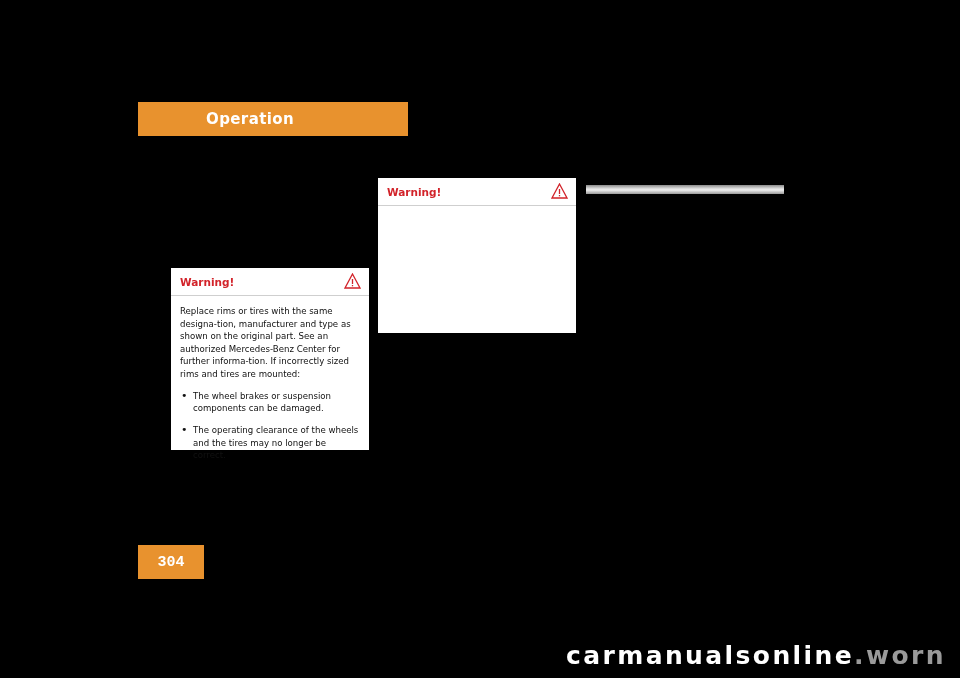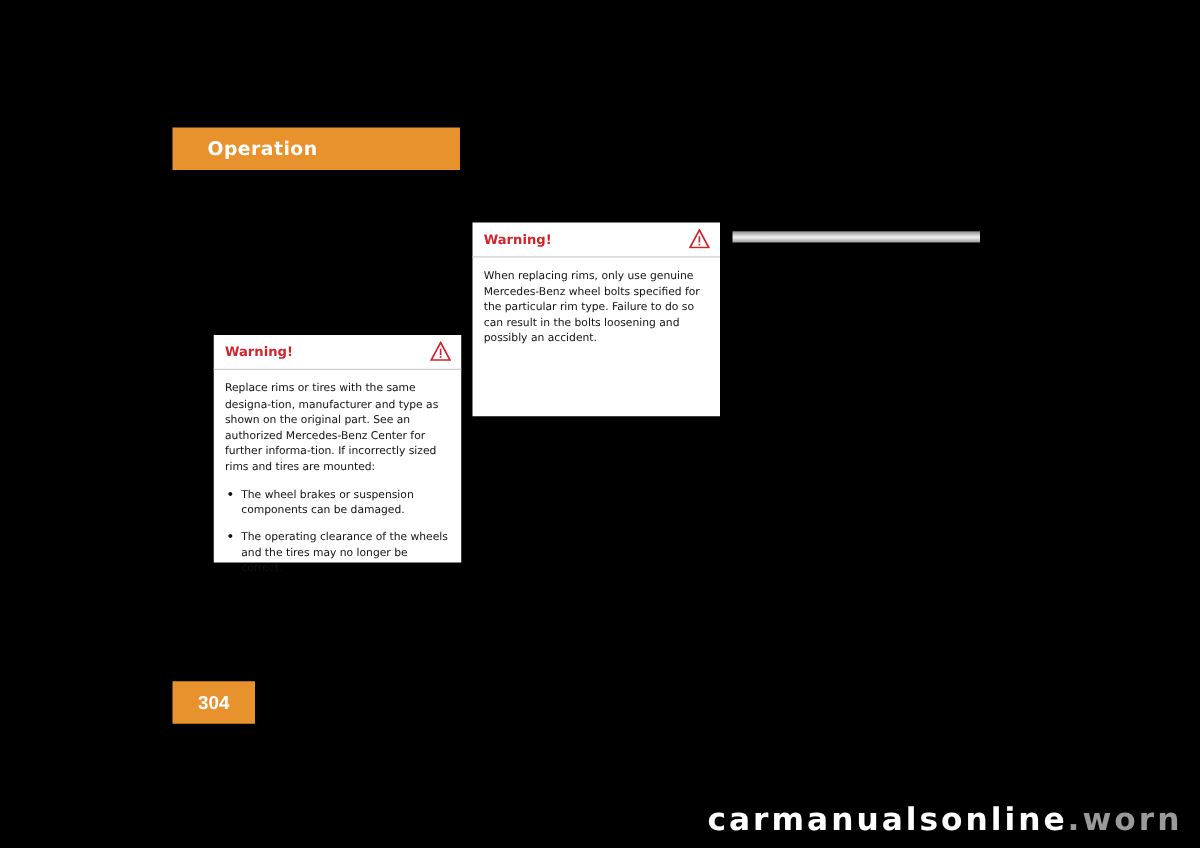--- a/index.html
+++ b/index.html
@@ -18,20 +18,21 @@
   
   .chapter-tab {
     position: absolute;
     left: 138px;
     top: 102px;
     width: 230px;
     height: 34px;
     background: #E8922E;
     display: flex;
     align-items: center;
+    padding-left: 40px;
   }
   .chapter-tab-label {
     color: #ffffff;
     font-size: 15px;
     font-weight: bold;
     letter-spacing: 0.4px;
     margin-left: 28px;
     font-family: "DejaVu Sans", sans-serif;
   }
 
@@ -44,21 +45,21 @@
     height: 34px;
     background: #E8922E;
     display: flex;
     align-items: center;
     justify-content: center;
   }
   .page-num-label {
     color: #ffffff;
     font-size: 15px;
     font-weight: bold;
-    font-family: Liberation Sans, sans-serif;
+    font-family: Liberation Mono, monospace;
   }
 
   
   .warning-box {
     position: absolute;
     background: #ffffff;
     box-sizing: border-box;
   }
   #warning-box-left {
     left: 171px;
@@ -182,21 +183,20 @@
     <span class="warning-title">Warning!</span>
     <span class="warning-sym">
       <svg width="17" height="16" viewBox="0 0 17 16">
         <path d="M8.5 1 L16 15 L1 15 Z" fill="none" stroke="#D2232A" stroke-width="1.3"></path>
         <rect x="7.85" y="6" width="1.3" height="5" fill="#D2232A"></rect>
         <rect x="7.85" y="12" width="1.3" height="1.3" fill="#D2232A"></rect>
       </svg>
     </span>
   </div>
   <div class="warning-body">
-    <p>When replacing rims, only use genuine Mercedes-Benz wheel bolts specified for the particular rim type. Failure to do so can result in the bolts loosening and possibly an accident.</p>
   </div>
 </div>
 
 <div class="grey-bar"></div>
 
 <div class="page-num-block">
   <span class="page-num-label">304</span>
 </div>
 
 <div class="watermark">

